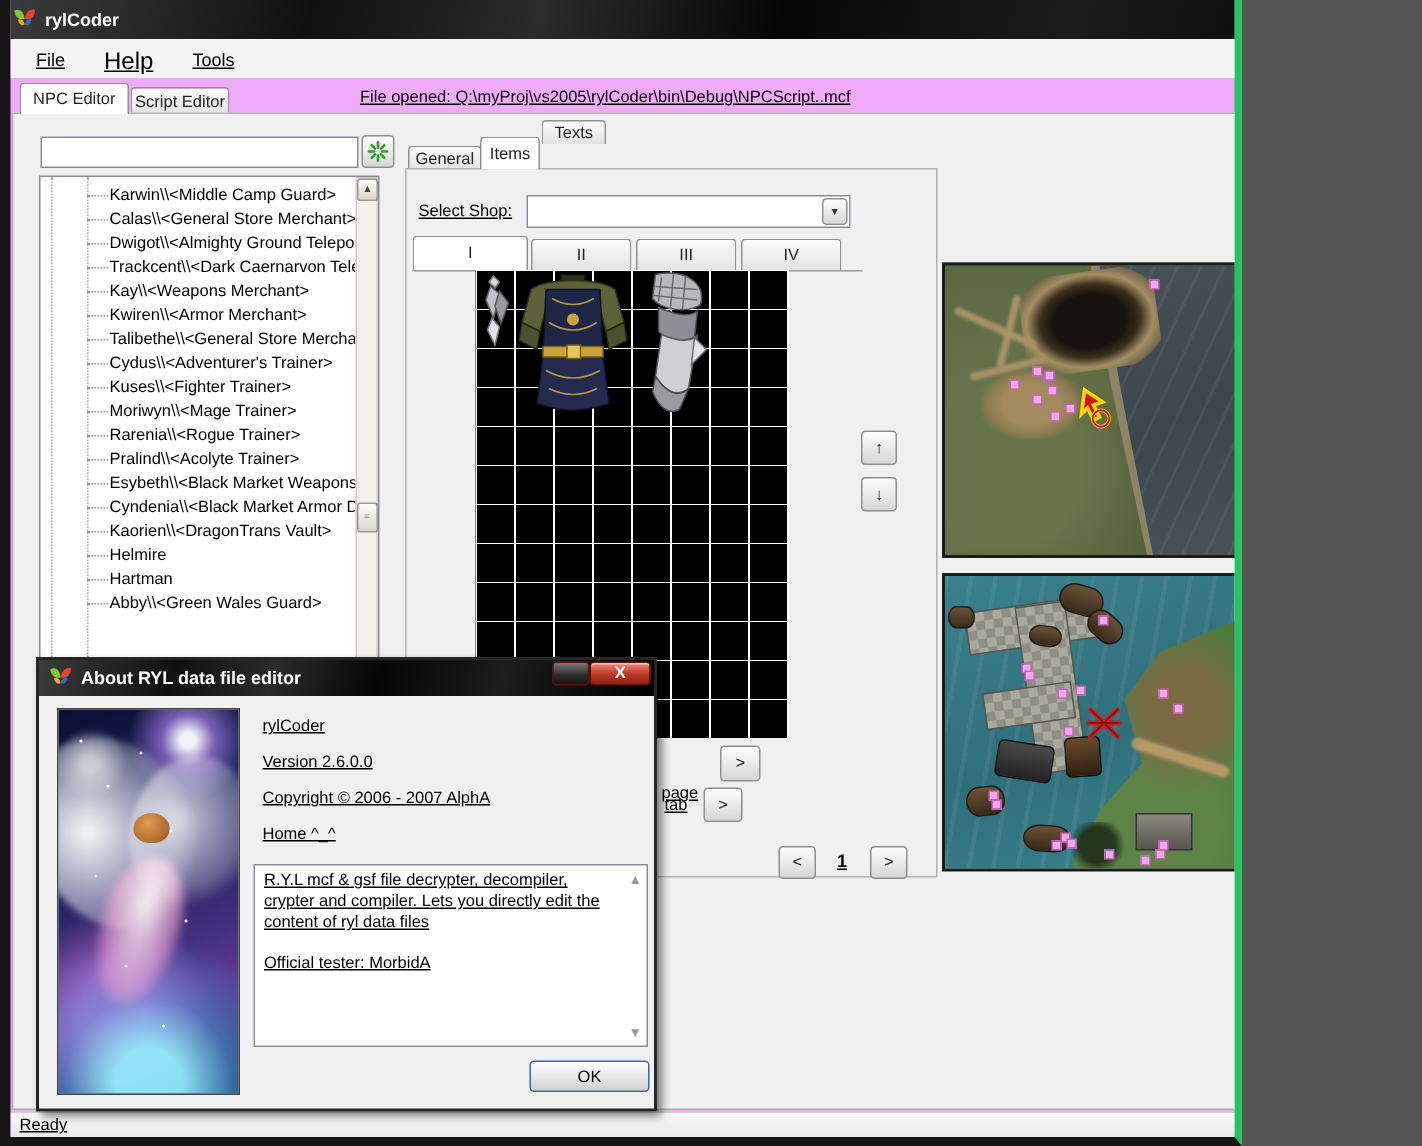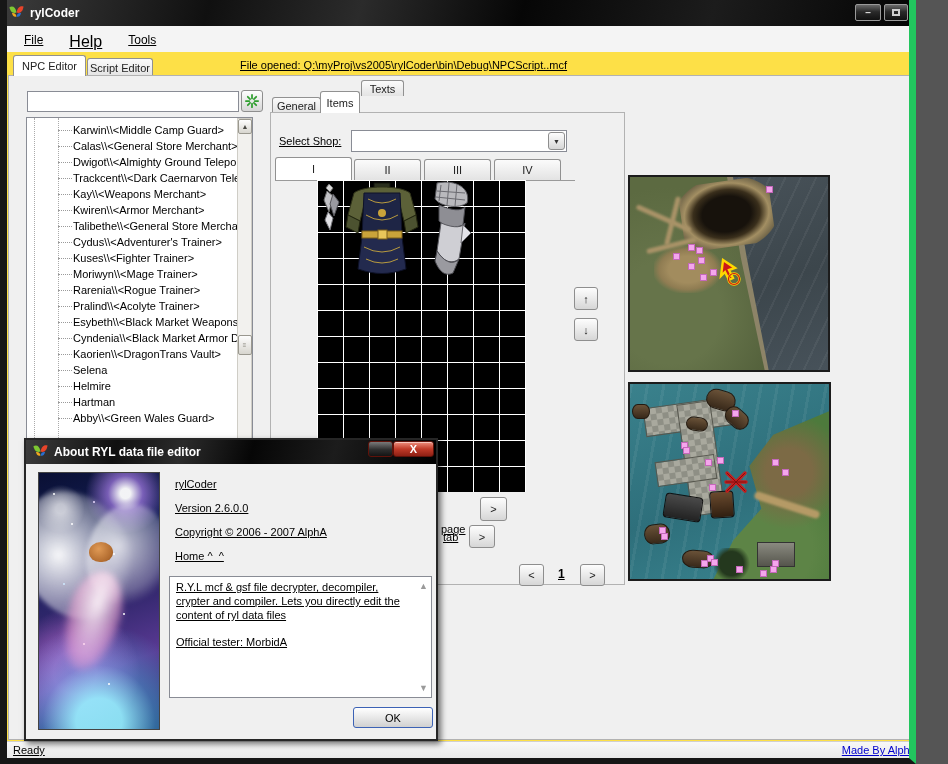--- a/index.html
+++ b/index.html
@@ -1,18 +1,18 @@
 <!DOCTYPE html>
 <html><head>
 <meta charset="utf-8">
 <style>
   html,body{margin:0;padding:0;background:#555;}
   *{box-sizing:border-box;font-family:"Liberation Sans",sans-serif;}
-  #win{position:relative;width:916px;height:764px;background:#fde047;overflow:hidden;
-       border-left:7px solid #161616;border-right:7px solid #22c55e;border-bottom:6px solid #161616;}
+  #win{position:relative;width:828px;height:764px;background:#f0abfc;overflow:hidden;
+       border-left:7px solid #161616;border-right:5px solid #22c55e;border-bottom:6px solid #161616;}
   .abs{position:absolute;}
   
   .titlebar{background:linear-gradient(105deg,#3c3c3c 0%,#101010 22%,#2b2b2b 38%,#060606 55%,#1c1c1c 75%,#000 100%);}
   .title-text{color:#fff;font-weight:bold;font-size:12px;}
   .winbtn{display:flex;align-items:center;justify-content:center;background:linear-gradient(#6a6a6a,#2a2a2a 45%,#111);
           border:1px solid #9a9a9a;border-radius:2px;color:#ddd;font-size:10px;font-weight:bold;cursor:default;}
   .maxglyph{width:8px;height:7px;border:2px solid #cfcfcf;display:inline-block;}
   
   .btn{display:flex;align-items:center;justify-content:center;font-size:11px;color:#222;
        background:linear-gradient(#fdfdfd,#ececec 45%,#d6d6d6);border:1px solid #8e8e8e;border-radius:3px;}
@@ -164,21 +164,20 @@
         <div class="trow">Kwiren\\&lt;Armor Merchant&gt;</div>
         <div class="trow">Talibethe\\&lt;General Store Merchan</div>
         <div class="trow">Cydus\\&lt;Adventurer's Trainer&gt;</div>
         <div class="trow">Kuses\\&lt;Fighter Trainer&gt;</div>
         <div class="trow">Moriwyn\\&lt;Mage Trainer&gt;</div>
         <div class="trow">Rarenia\\&lt;Rogue Trainer&gt;</div>
         <div class="trow">Pralind\\&lt;Acolyte Trainer&gt;</div>
         <div class="trow">Esybeth\\&lt;Black Market Weapons I</div>
         <div class="trow">Cyndenia\\&lt;Black Market Armor De</div>
         <div class="trow">Kaorien\\&lt;DragonTrans Vault&gt;</div>
-        <div class="trow">Selena</div>
         <div class="trow">Helmire</div>
         <div class="trow">Hartman</div>
         <div class="trow">Abby\\&lt;Green Wales Guard&gt;</div>
       </div>
 
     <div class="abs sb" style="right:0;top:0;width:15px;height:100%;">
       <div class="abs sb-btn" style="left:0;top:0;width:14px;height:15px;">
           <span>▲</span>
         </div>
       <div class="abs sb-btn" style="left:0;top:216px;width:14px;height:20px;">

